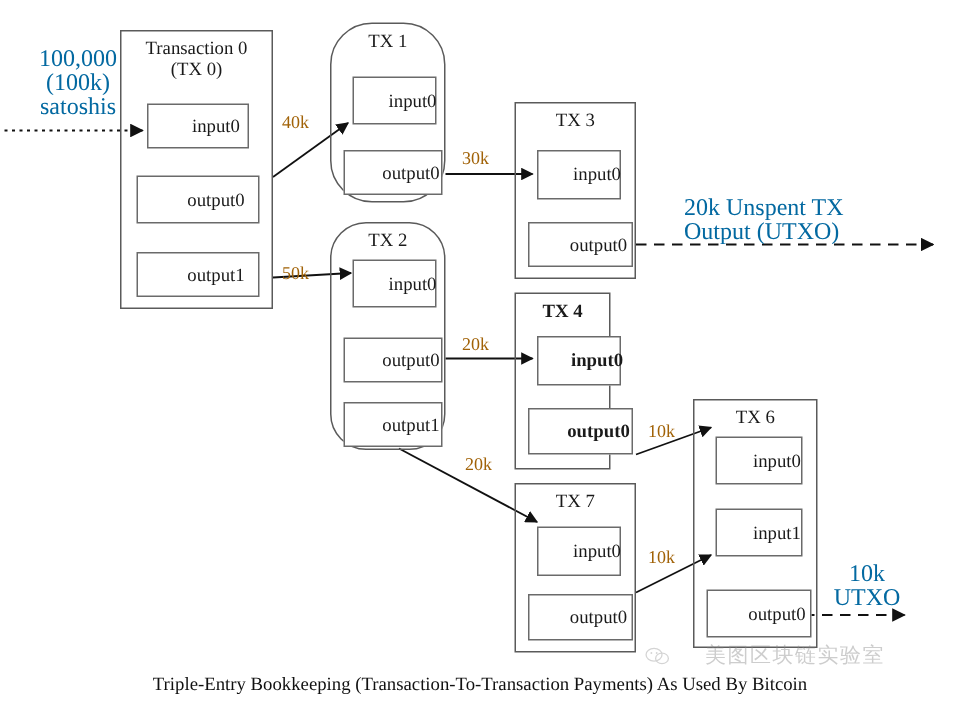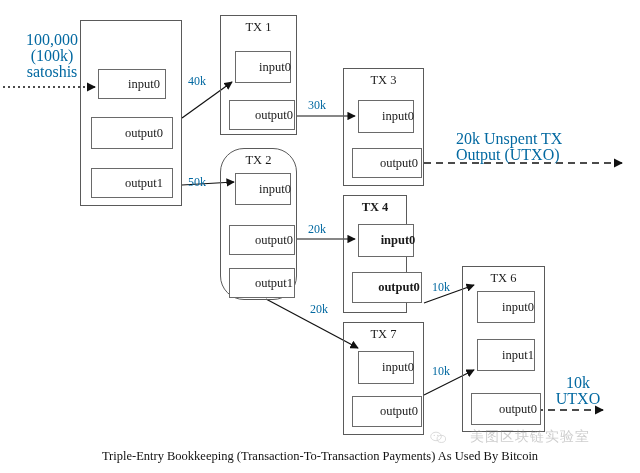--- a/index.html
+++ b/index.html
@@ -46,21 +46,21 @@
     align-items: center;
     justify-content: center;
     font-size: 12.5px;
     color: #1a1a1a;
     background: #ffffff;
     padding-left: 24px;
   }
   .edge-label {
     position: absolute;
     font-size: 12px;
-    color: #0369a1;
+    color: #a16207;
     white-space: pre-line;
     line-height: 14px;
   }
   .side-note {
     position: absolute;
     font-size: 16px;
     color: #0369a1;
     line-height: 16px;
     text-align: center;
     white-space: pre-line;
@@ -143,26 +143,28 @@
     <g>
       <line x1="536" y1="410" x2="603" y2="410" stroke="#111111" stroke-width="1.3" stroke-dasharray="7,5" marker-end="url(#ah)"></line>
     </g>
   </svg>
 
   <div class="side-note" style="left:8px; top:32px; width:88px;">100,000
 (100k)
 satoshis</div>
 
   <div class="tx-box" style="left:80px; top:20px; width:102px; height:186px;">
+    <div class="tx-title">Transaction 0
+(TX 0)</div>
     <div class="slot" style="left:17px; top:48px; width:68px; height:30px;">input0</div>
     <div class="slot" style="left:10px; top:96px; width:82px; height:32px;">output0</div>
     <div class="slot" style="left:10px; top:147px; width:82px; height:30px;">output1</div>
   </div>
 
-  <div class="tx-box" style="left:220px; top:15px; width:77px; height:120px;">
+  <div class="tx-box" style="left:220px; top:15px; width:77px; height:120px;border-radius:28px;">
     <div class="tx-title">TX 1</div>
     <div class="slot" style="left:14px; top:35px; width:56px; height:32px;">input0</div>
     <div class="slot" style="left:8px; top:84px; width:66px; height:30px;">output0</div>
   </div>
 
   <div class="tx-box" style="left:220px; top:148px; width:77px; height:152px;border-radius:24px;">
     <div class="tx-title">TX 2</div>
     <div class="slot" style="left:14px; top:24px; width:56px; height:32px;">input0</div>
     <div class="slot" style="left:8px; top:76px; width:66px; height:30px;">output0</div>
     <div class="slot" style="left:8px; top:119px; width:66px; height:30px;">output1</div>

